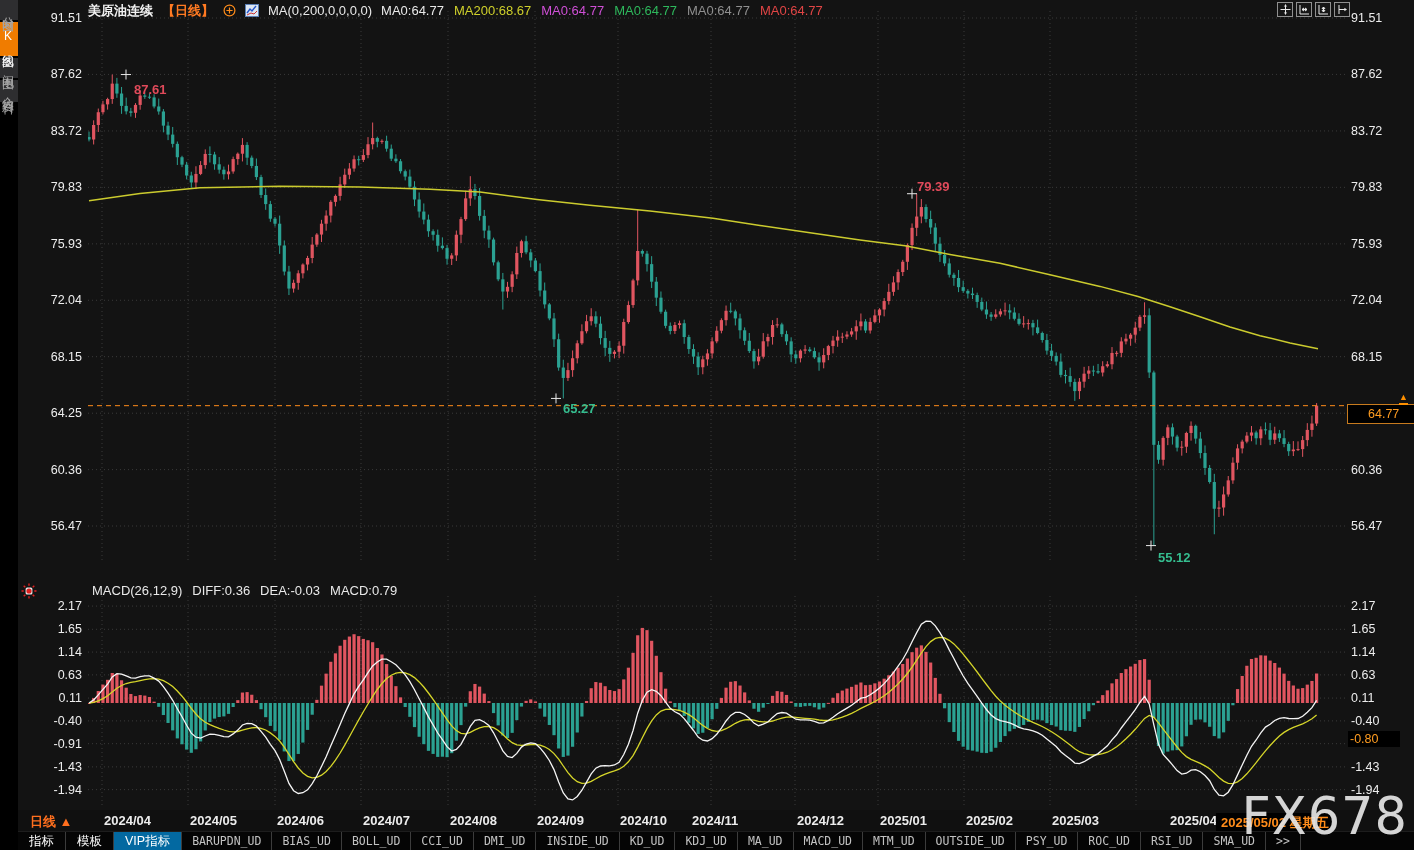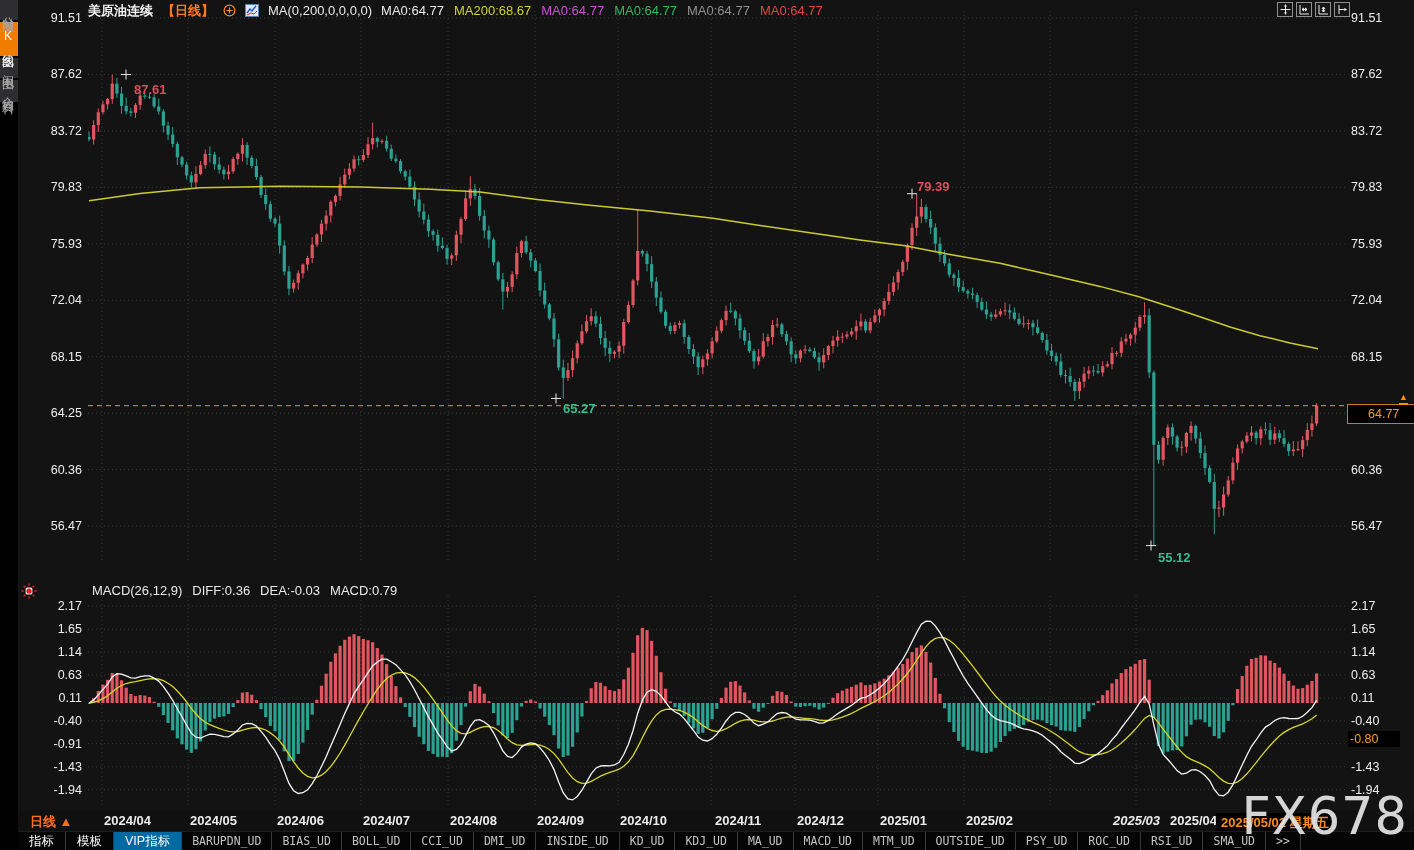--- a/index.html
+++ b/index.html
@@ -1049,25 +1049,25 @@
 <div id="date-row"></div>
 <div id="period-sel">日线 ▲</div>
 <div id="months-layer">
     <div class="xmonth" style="left: 104px;">2024/04</div>
     <div class="xmonth" style="left: 190px;">2024/05</div>
     <div class="xmonth" style="left: 277px;">2024/06</div>
     <div class="xmonth" style="left: 363px;">2024/07</div>
     <div class="xmonth" style="left: 450px;">2024/08</div>
     <div class="xmonth" style="left: 537px;">2024/09</div>
     <div class="xmonth" style="left: 620px;">2024/10</div>
-    <div class="xmonth" style="left: 715px;">2024/11</div>
+    <div class="xmonth" style="left: 692px;">2024/11</div>
     <div class="xmonth" style="left: 797px;">2024/12</div>
     <div class="xmonth" style="left: 880px;">2025/01</div>
     <div class="xmonth" style="left: 966px;">2025/02</div>
-    <div class="xmonth" style="left: 1113px; font-style: italic;">2025/03</div>
+    <div class="xmonth" style="left: 1052px;">2025/03</div>
     <div class="xmonth" style="left: 1138px; margin-left: 32px;">2025/04</div>
   </div>
 <div id="date-tag">2025/05/02 星期五</div>
 <div id="watermark">FX678</div>
 
 <div id="price-tag" class="price-tag" style="top: 403.677px;">64.77</div>
 <div id="axis-arrow" class="axis-arrow" style="top: 392.677px;">▲<div style="width:9px;height:2px;background:#ff9000;margin-top:1px;"></div></div>
 <div id="macd-right-tag" class="macd-tag" style="top: 730.728px;">-0.80</div>
 
 <div id="annotations-layer">

